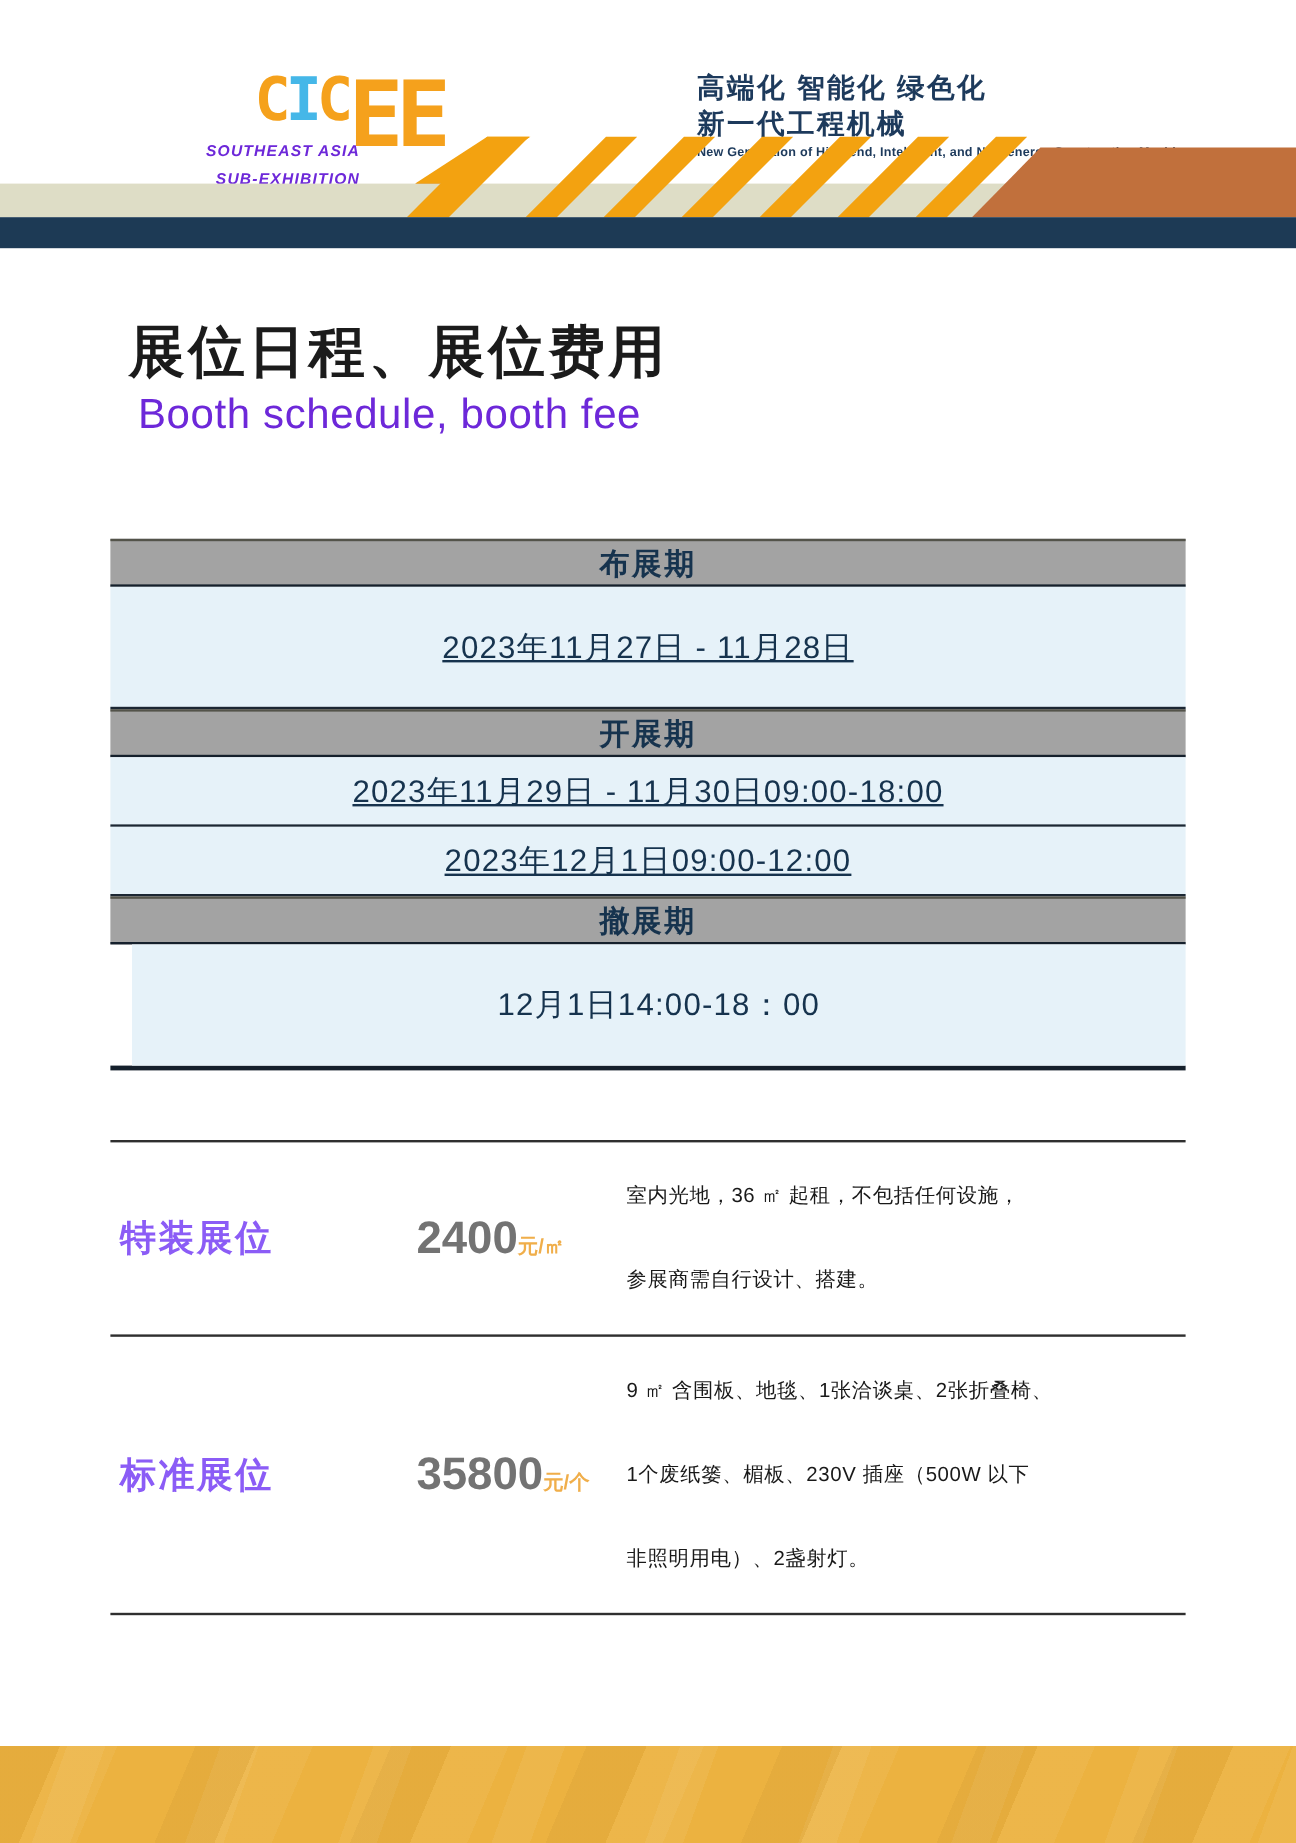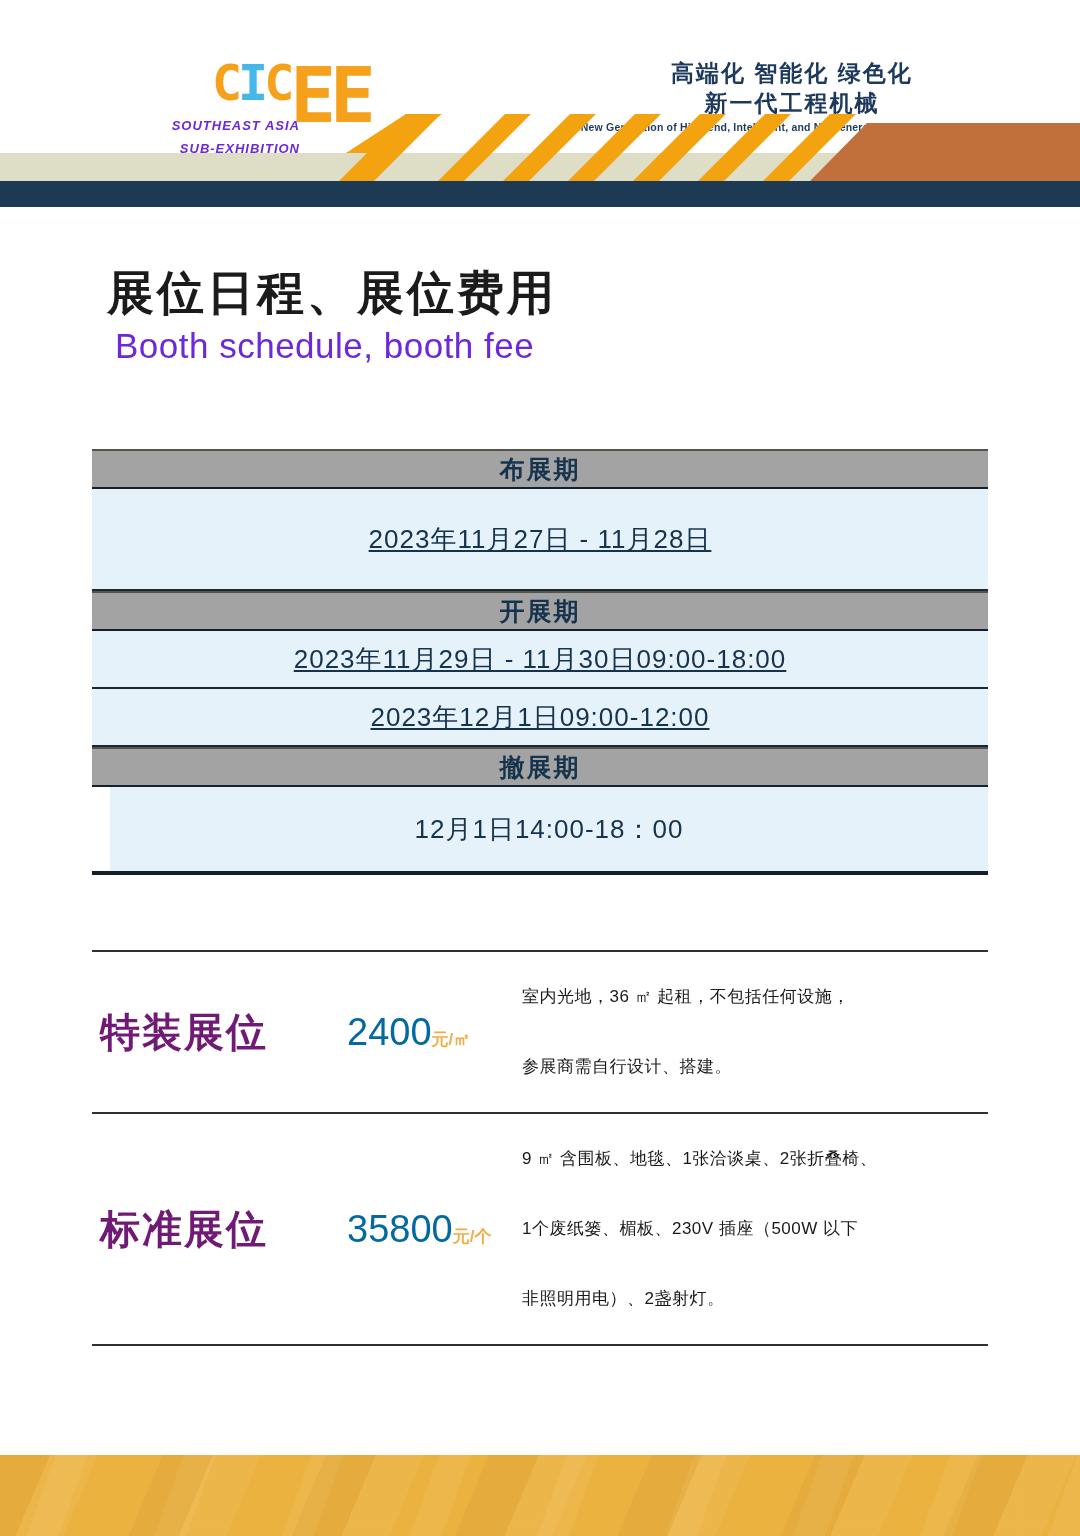--- a/index.html
+++ b/index.html
@@ -10,53 +10,53 @@
   .logo{position:absolute;left:100px;top:52px;width:260px;height:120px;}
   .logo-letters{position:absolute;left:112px;top:6px;display:flex;align-items:flex-start;
                 font-weight:bold;font-family:"DejaVu Sans Mono",monospace;line-height:1;}
   .lt{font-size:50px;letter-spacing:-4px;}
   .lt-big{font-size:76px;letter-spacing:-6px;margin-top:0px;}
   .lt-orange{color:#f5a11c;}
   .lt-blue{color:#45b7e8;}
   .logo-sub{position:absolute;left:0;top:62px;width:200px;text-align:right;color:#6d28d9;
             font-style:italic;font-weight:bold;font-size:13px;letter-spacing:1px;line-height:23px;}
 
-  .slogan{position:absolute;right:77px;top:58px;text-align:center;color:#1d3a5c;}
+  .slogan{position:absolute;right:77px;top:58px;text-align:left;color:#1d3a5c;}
   .slogan-line1,.slogan-line2{font-size:23px;font-weight:bold;letter-spacing:2px;line-height:30px;}
   .slogan-line3{font-size:10.5px;font-weight:bold;letter-spacing:0.2px;margin-top:3px;}
 
   
   .band-svg{position:absolute;left:0;top:100px;width:1080px;height:107px;display:block;}
 
   
   .title-zh{position:absolute;left:107px;top:262px;font-size:47px;font-weight:bold;
             color:#1b1b1b;letter-spacing:3px;}
   .title-en{position:absolute;left:115px;top:326px;font-size:35px;color:#6d28d9;letter-spacing:0.5px;}
 
   
   .sched{position:absolute;left:92px;top:449px;width:896px;border-bottom:4px solid #15202c;}
   .srow{display:flex;align-items:center;justify-content:center;color:#16334e;}
   .srow.thead{background:#a3a3a3;border-top:2px solid #53534a;border-bottom:2px solid #15202c;
               font-weight:bold;font-size:25px;height:36px;letter-spacing:2px;}
   .srow.tdata{background:#e6f2f9;font-size:26px;border-bottom:2px solid #1c2733;letter-spacing:1px;}
   .srow.tdata:last-child{border-bottom:none;}
   .h-tall{height:100px;text-decoration:underline;}
   .h-med{height:56px;text-decoration:underline;}
-  .h-big{height:84px;margin-left:18px;}
+  .h-big{height:101px;margin-left:18px;}
 
   
   .pricing{position:absolute;left:92px;top:950px;width:896px;}
   .psec{display:grid;grid-template-columns:255px 175px 1fr;align-items:center;
         border-top:2px solid #2f2f2f;}
   .psec-1{height:160px;}
   .psec-2{height:230px;}
   .pricing-end{border-top:2px solid #2f2f2f;height:0;}
-  .pname{font-size:40px;font-weight:bold;color:#701a75;letter-spacing:2px;padding-left:8px;}
+  .pname{font-size:30px;font-weight:bold;color:#8b5cf6;letter-spacing:2px;padding-left:8px;}
   .pprice{white-space:nowrap;}
-  .pnum{font-size:38px;font-weight:normal;color:#0369a1;}
+  .pnum{font-size:38px;font-weight:bold;color:#737373;}
   .punit{font-size:17px;color:#f0ae4a;font-weight:bold;}
   .pdesc{font-size:17px;color:#191919;line-height:70px;letter-spacing:0.5px;}
 
   
   .bottom-band{position:absolute;left:0;top:1455px;width:1080px;height:81px;background:#ecb240;}
   .bottom-band::after{content:"";position:absolute;inset:0;
      background:
        repeating-linear-gradient(113deg, rgba(120,75,10,0.06) 0 46px, rgba(255,255,255,0.05) 46px 90px, rgba(0,0,0,0) 90px 150px),
        repeating-linear-gradient(-70deg, rgba(255,255,255,0.06) 0 30px, rgba(0,0,0,0) 30px 120px);}
 </style>

